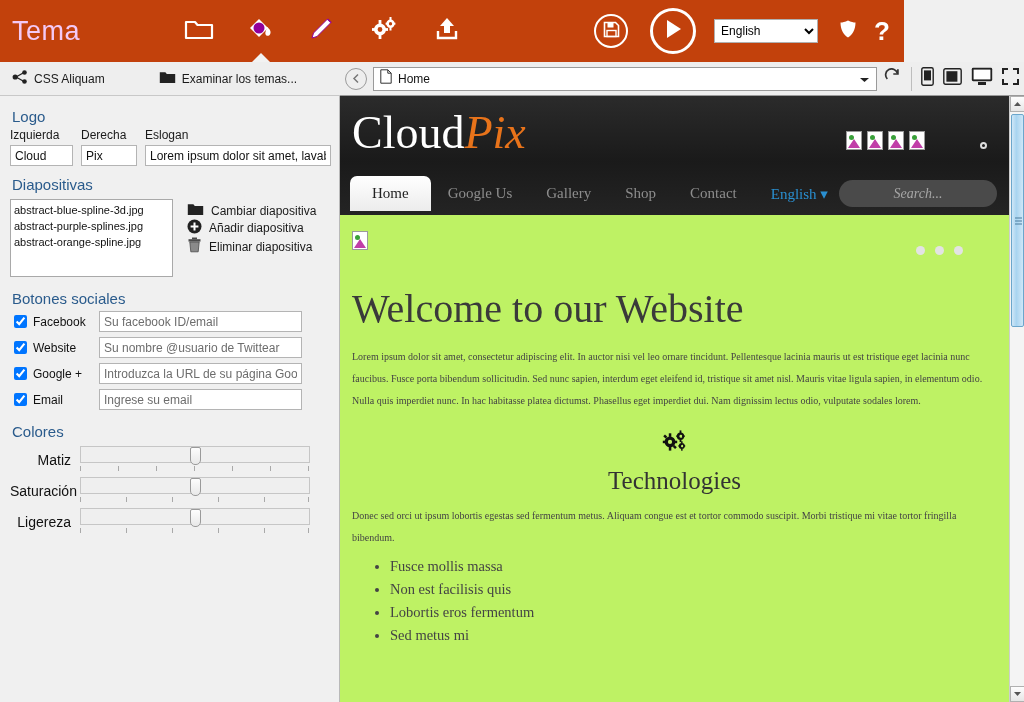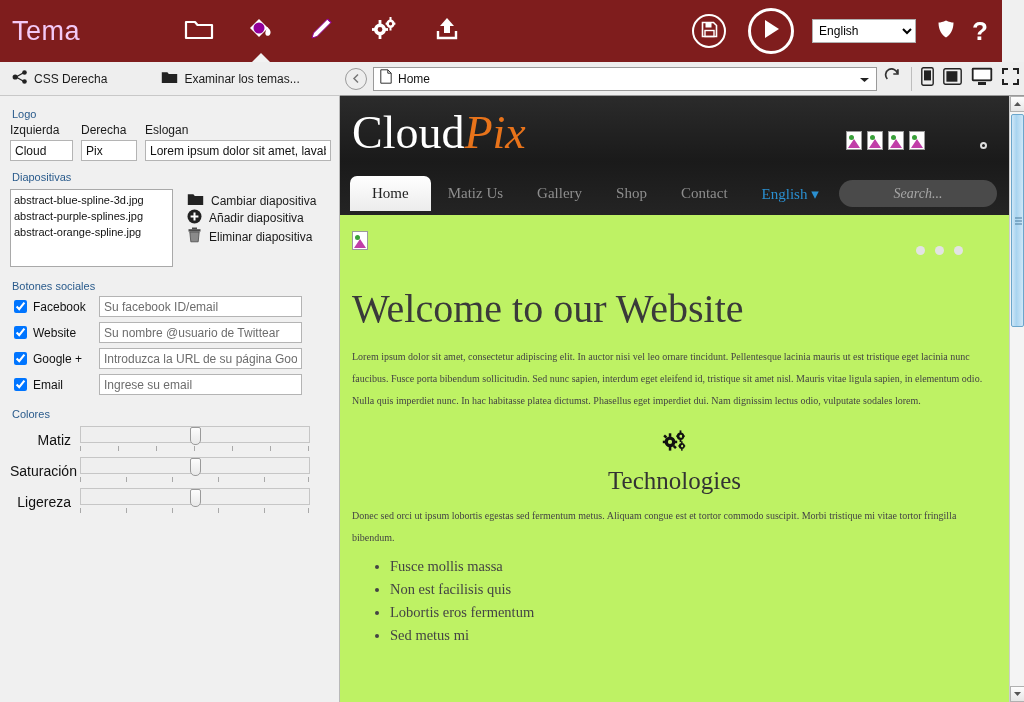--- a/index.html
+++ b/index.html
@@ -7,22 +7,22 @@
     margin: 0; padding: 0;
     width: 1024px; height: 702px;
     overflow: hidden;
     font-family: "Liberation Sans", sans-serif;
     background: #f0f0f0;
   }
   #app { position: relative; width: 1024px; height: 702px; overflow: hidden; }
 
   
   .topbar {
-    position: absolute; left: 0; top: 0; width: 1002px; height: 62px;
-    background: #7f1d1d;
+    position: absolute; left: 0; top: 0; width: 904px; height: 62px;
+    background: #c2410c;
     display: flex; align-items: center;
   }
   .app-title {
     color: #f3c9f6; font-size: 27px; font-weight: 300;
     margin-left: 12px; letter-spacing: .5px; white-space: nowrap;
   }
   .tb-icons { display: flex; align-items: center; margin-left: 88px; }
   .tb-btn {
     width: 62px; height: 62px; position: relative;
     display: flex; align-items: center; justify-content: center;
@@ -61,21 +61,21 @@
   }
   .subbar-item:first-child { margin-left: 8px; }
   .subbar-item + .subbar-item { margin-left: 46px; }
 
   
   .leftpanel {
     position: absolute; left: 0; top: 96px; width: 340px; height: 606px;
     background: #f0f0f0; border-right: 1px solid #b9b9b9;
     padding: 8px 10px 0 10px;
   }
-  .sec-title { color: #2a5b8c; font-size: 11px; margin: 4px 0 3px 2px; }
+  .sec-title { color: #2a5b8c; font-size: 15px; margin: 4px 0 3px 2px; }
   .fld-label { font-size: 12px; color: #1a1a1a; }
   .tinput {
     border: 1px solid #b4b4b4; background: #fff; height: 21px;
     font-size: 12px; padding: 1px 4px; color: #111;
     font-family: "Liberation Sans", sans-serif;
   }
   .tinput::placeholder { color: #6d6d6d; }
   .logo-row { display: flex; gap: 8px; align-items: flex-end; }
   .logo-col { display: flex; flex-direction: column; }
   .logo-col .fld-label { margin-bottom: 3px; }
@@ -324,21 +324,21 @@
   <div class="subbar">
     <div class="subbar-item">
       <span>
         <svg width="16" height="14" viewBox="0 0 16 14">
           <path d="M12 2.5L4 7M12 11.5L4 7" stroke="#222" stroke-width="1.3"></path>
           <circle cx="12.5" cy="2.5" r="2.3" fill="#222"></circle>
             <circle cx="12.5" cy="11.5" r="2.3" fill="#222"></circle>
             <circle cx="3.2" cy="7" r="2.6" fill="#222"></circle>
         </svg>
       </span>
-      <span>CSS Derecha</span>
+      <span>CSS Aliquam</span>
     </div>
     <div class="subbar-item">
       <span>
         <svg width="17" height="14" viewBox="0 0 17 14">
             <path d="M.8 2.2h5.6l1.4 1.8h8.4v9H.8z" fill="#222"></path>
           </svg>
       </span>
       <span>Examinar los temas...</span>
     </div>
   </div>
@@ -554,21 +554,21 @@
       </div>
       <div class="hdr-socials">
         <div class="ph-img"></div>
         <div class="ph-img"></div>
         <div class="ph-img"></div>
         <div class="ph-img"></div>
       </div>
       <div class="hdr-dot"></div>
       <div class="site-nav">
         <div class="nav-item active">Home</div>
-        <div class="nav-item">Matiz Us</div>
+        <div class="nav-item">Google Us</div>
         <div class="nav-item">Gallery</div>
         <div class="nav-item">Shop</div>
         <div class="nav-item">Contact</div>
         <div class="nav-item lang">English ▾</div>
       </div>
       <div class="site-search">Search...</div>
     </div>
 
     <div class="site-body">
       <div class="carousel-zone">

